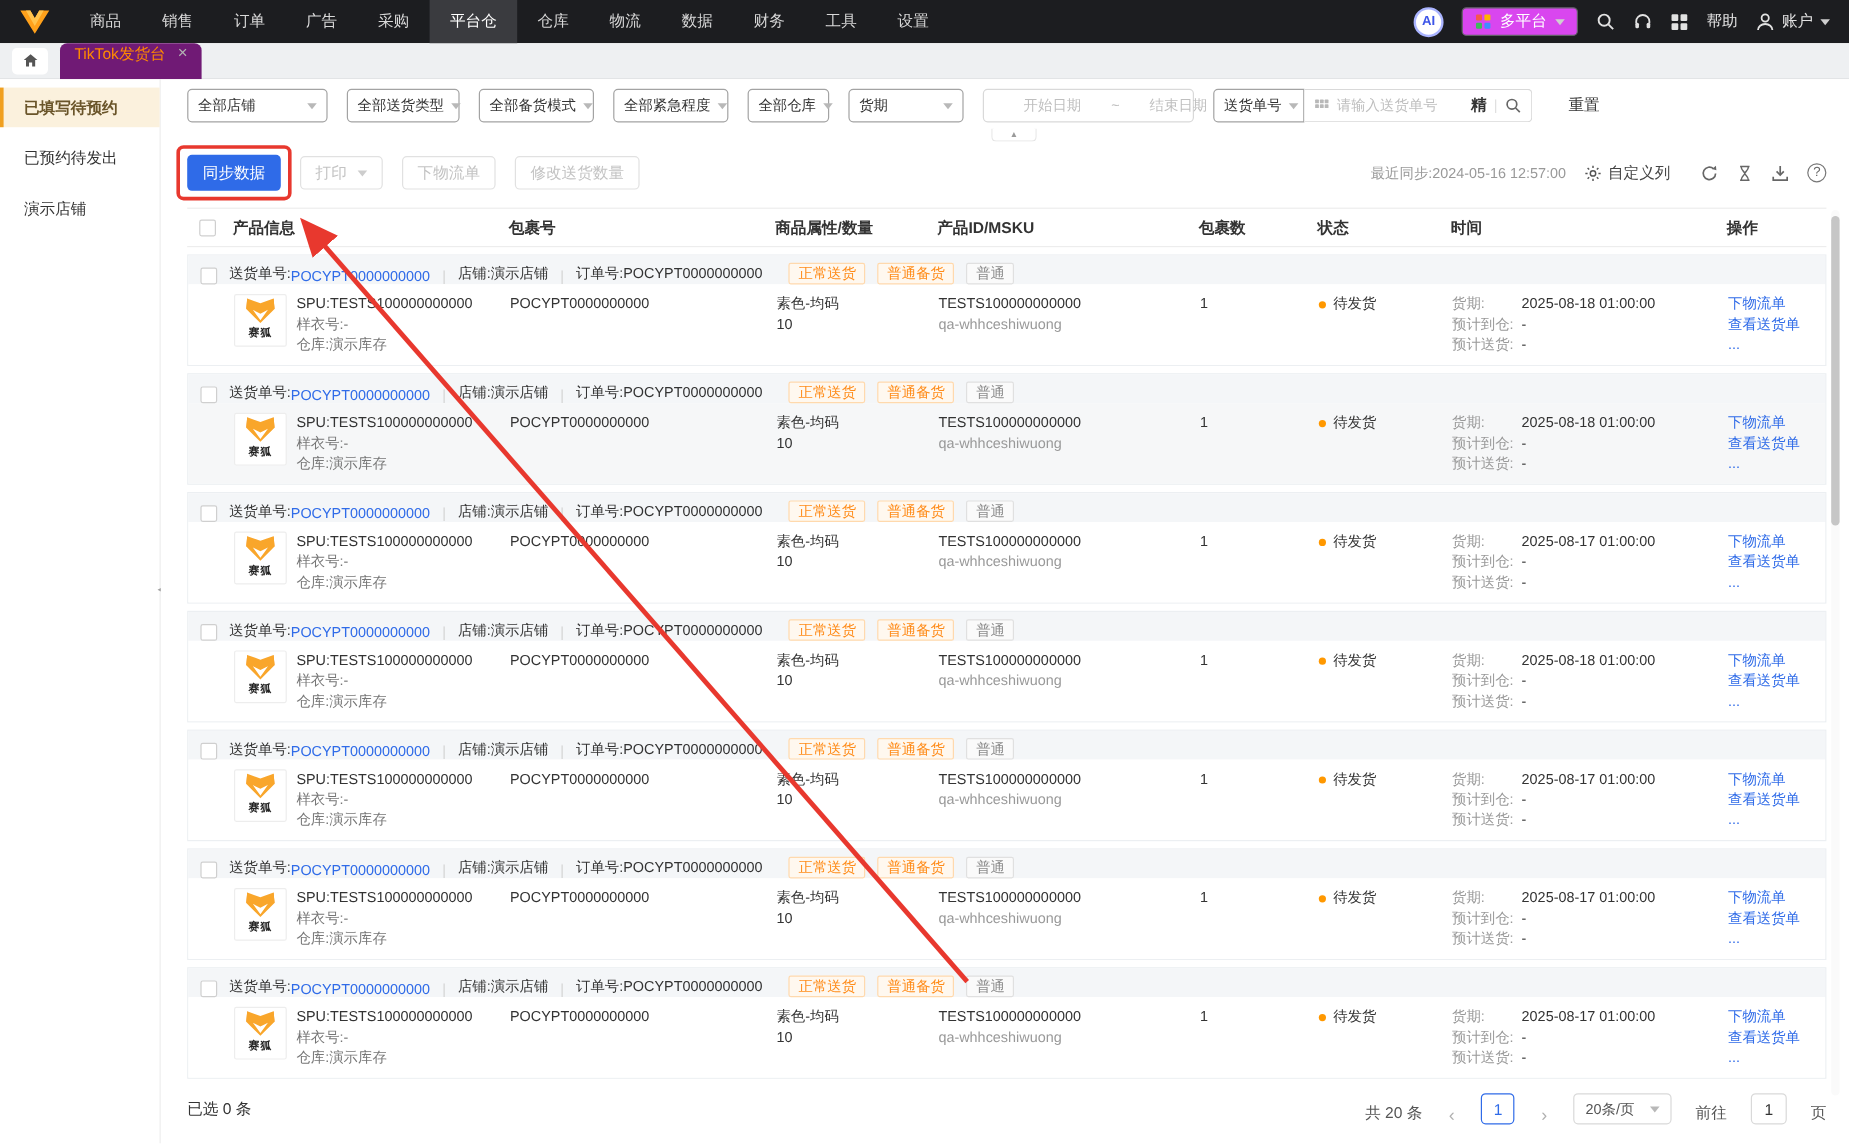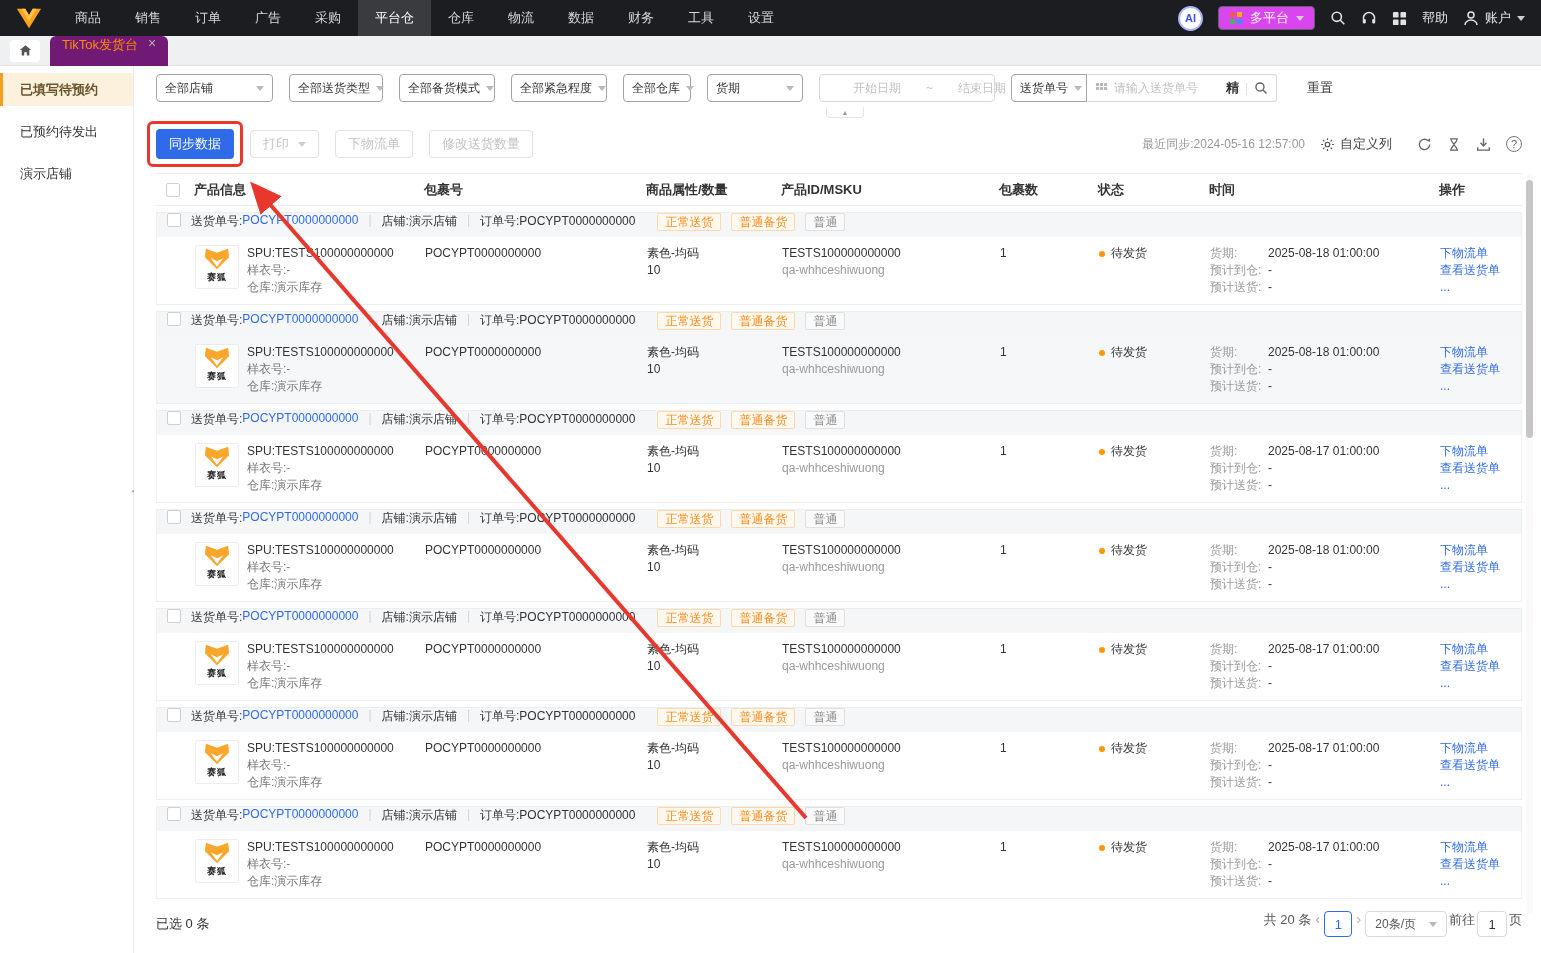--- a/index.html
+++ b/index.html
@@ -73,21 +73,21 @@
 .col-product{width:222px;flex-shrink:0;padding-left:4px}
 .col-package{width:220px;flex-shrink:0;padding-left:12px}
 .col-attr{width:138px;flex-shrink:0;padding-left:14px}
 .col-id{width:220px;flex-shrink:0;padding-left:11px}
 .col-count{width:100px;flex-shrink:0;padding-left:9px}
 .col-status{width:110px;flex-shrink:0;padding-left:8px}
 .col-time{width:222px;flex-shrink:0;padding-left:9px}
 .col-ops{width:102px;flex-shrink:0;padding-left:17px}
 .checkbox{width:14px;height:14px;border:1px solid #cfcfcf;border-radius:2px;background:#fff;display:inline-block;cursor:pointer}
 .group{border:1px solid #eceff2;margin-top:6px}
-.ghead{height:24px;background:#f4f6f8;display:flex;align-items:flex-start;font-size:12px;color:#333}
+.ghead{height:24px;background:#f4f6f8;display:flex;align-items:flex-end;font-size:12px;color:#333}
 .sep{color:#d4d4d4;margin:0 10px}
 .link{color:#2f6be8;cursor:pointer}
 .tag{height:18px;line-height:16px;padding:0 7px;border-radius:2px;font-size:12px;margin-left:10px;white-space:nowrap}
 .tag-first{margin-left:22px}
 .tag-orange{color:#ff8c1a;background:#fff8ef;border:1px solid #ffd9ad}
 .tag-gray{color:#8c8c8c;background:#fafafa;border:1px solid #e0e0e0}
 .gbody{display:flex;background:#fff;padding:8px 0;min-height:67px;font-size:12px}
 .group.shaded .gbody{background:#f6f7f8}
 .cell{line-height:17px}
 .cell-product{display:flex}
@@ -98,21 +98,21 @@
 .muted{color:#999}
 .dot{width:6px;height:6px;border-radius:50%;background:#ff9800;display:inline-block;margin-right:6px}
 .status-line{display:flex;align-items:center}
 .trow{display:flex;line-height:17px}
 .tlabel{width:58px;color:#999;flex-shrink:0}
 .tvalue{color:#333}
 .col-ops .link{display:block;line-height:17px;font-size:12px}
 
 
 .pagefoot{display:flex;align-items:center;margin:12px 19px 0 22px;font-size:13px;color:#333}
-.foot-right{margin-left:auto;display:flex;align-items:flex-start;gap:2px;color:#555}
+.foot-right{margin-left:auto;display:flex;align-items:flex-end;gap:20px;color:#555}
 .pg-arrow{color:#b0b0b0;font-size:15px;padding:0 2px;cursor:pointer;line-height:1}
 .pg-num{min-width:28px;height:26px;border:1px solid #2f6be8;border-radius:4px;color:#2f6be8;display:flex;align-items:center;justify-content:center;background:#fff;font-size:13px;cursor:pointer}
 .pg-size{height:26px;border:1px solid #d9d9d9;border-radius:4px;padding:0 9px;display:flex;align-items:center;gap:7px;font-size:12px;background:#fff;cursor:pointer}
 .goto-input{width:30px;height:26px;border:1px solid #d9d9d9;border-radius:4px;text-align:center;font-size:13px;font-family:inherit;outline:none;color:#333}
 
 
 .scroll-track{position:absolute;right:8px;top:175px;width:7px;height:738px;background:#fafafa;border-radius:4px}
 .scroll-thumb{position:absolute;right:8px;top:180px;width:7px;height:258px;background:#c6c6c6;border-radius:4px;cursor:pointer}
 .anno-arrow{position:absolute;left:0;top:0;width:1541px;height:953px;pointer-events:none;z-index:60}
 </style>

